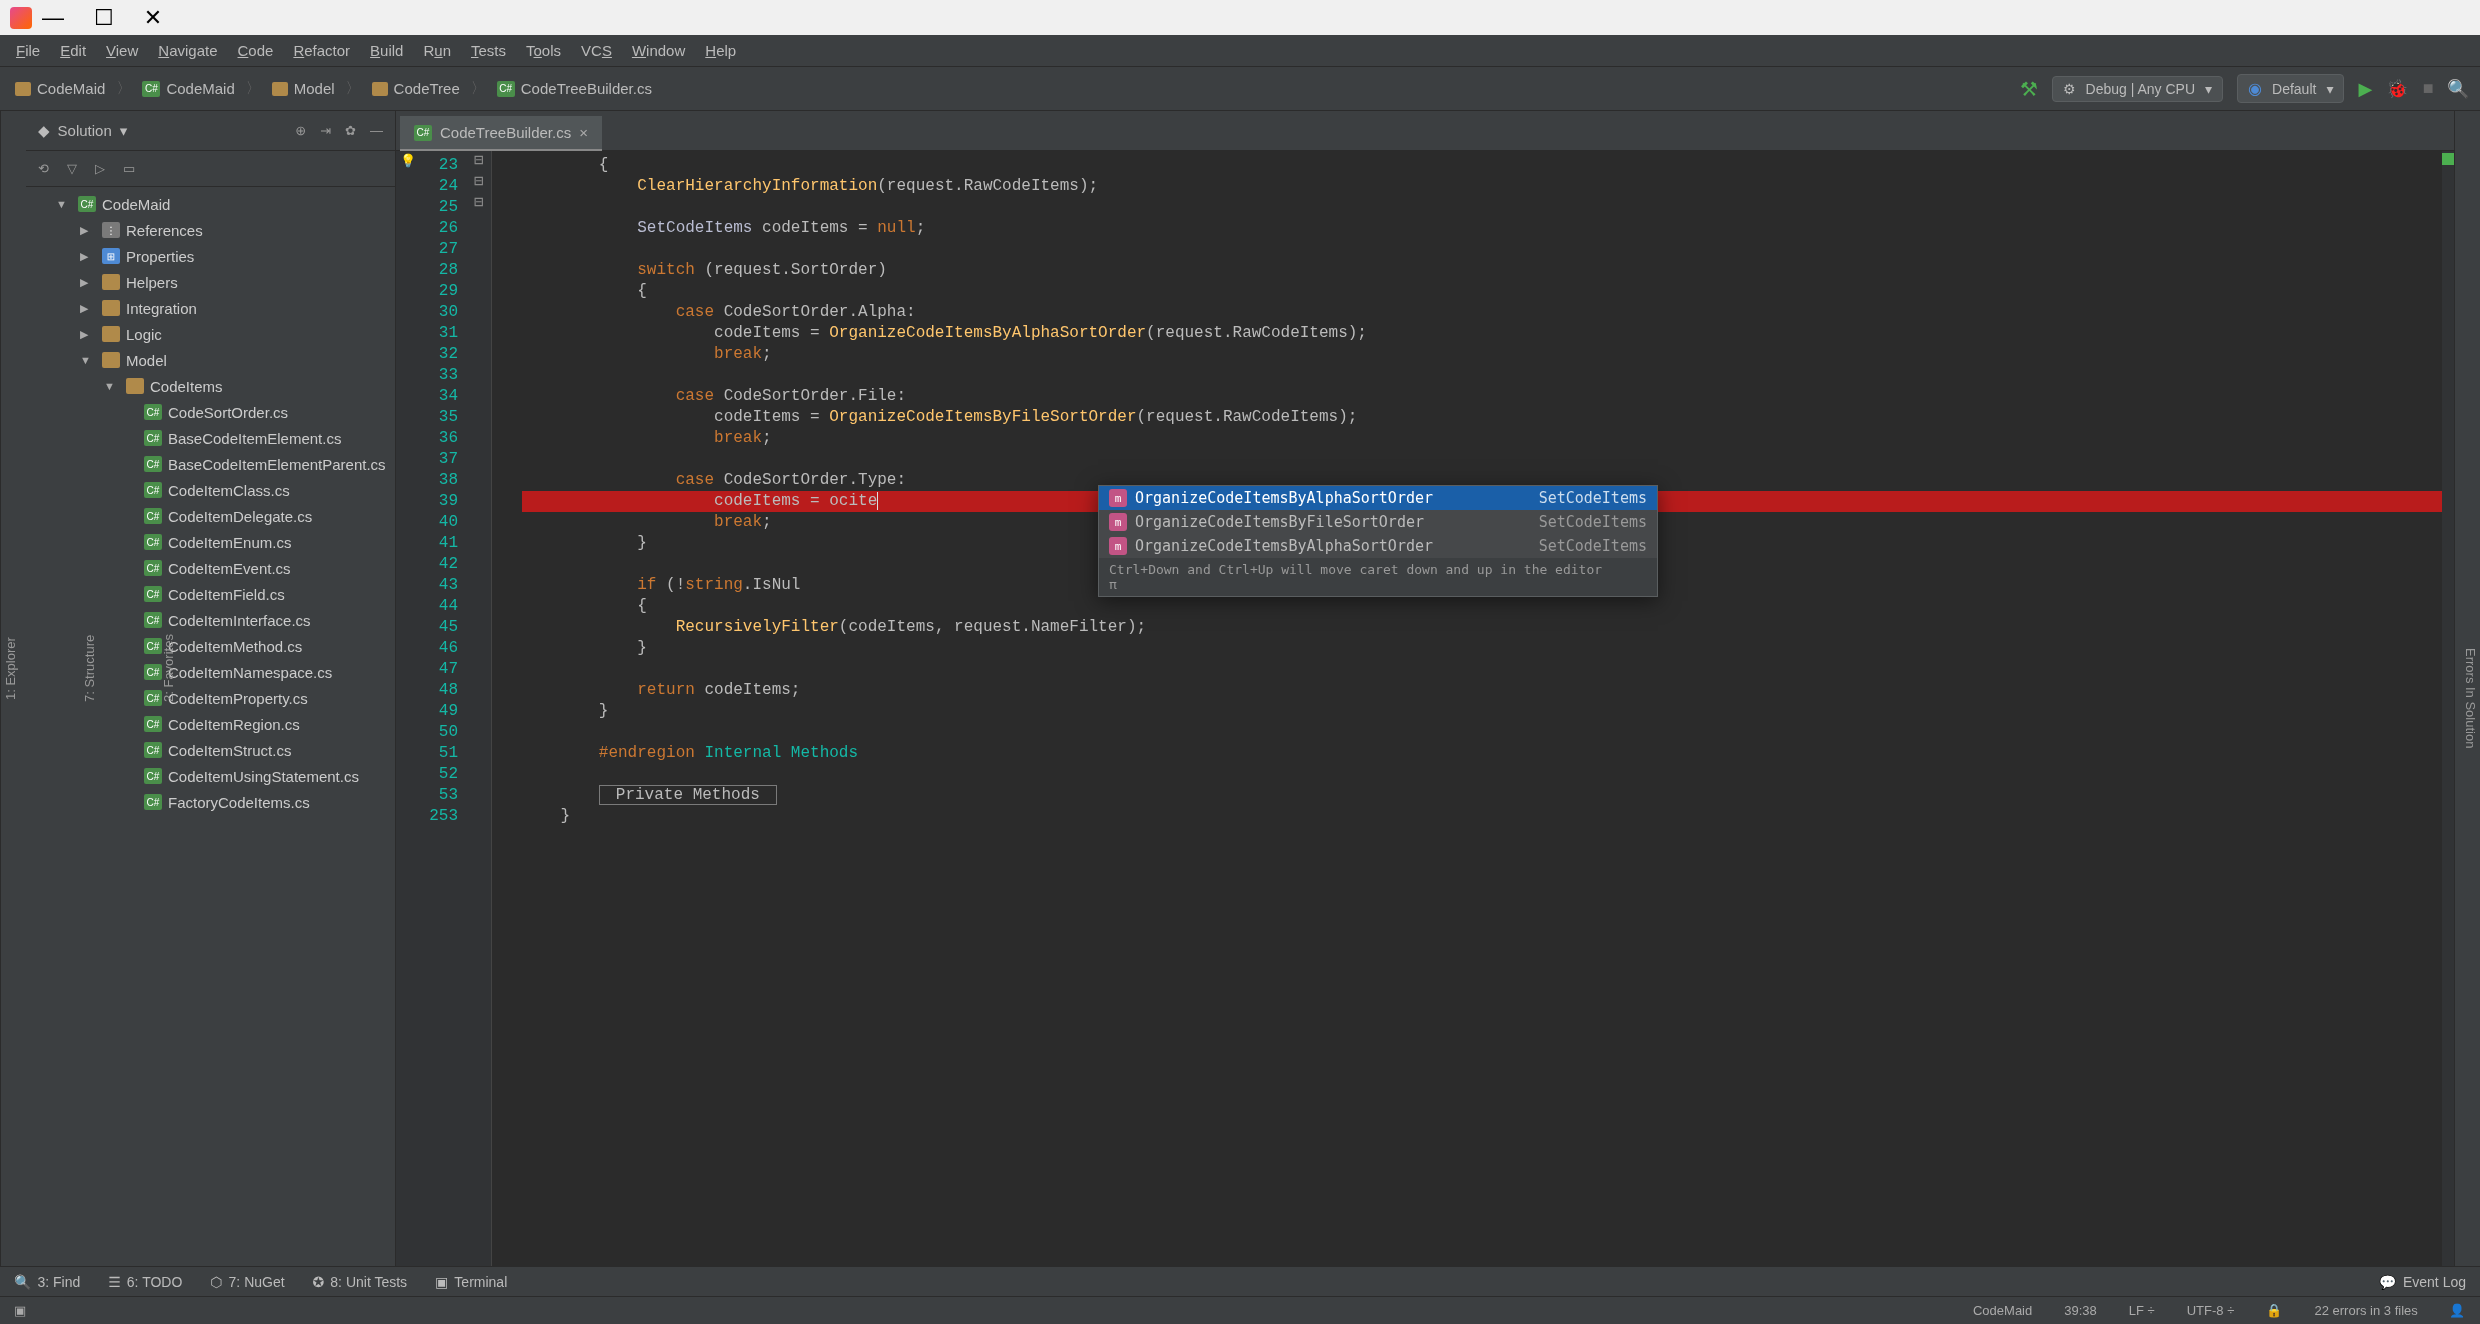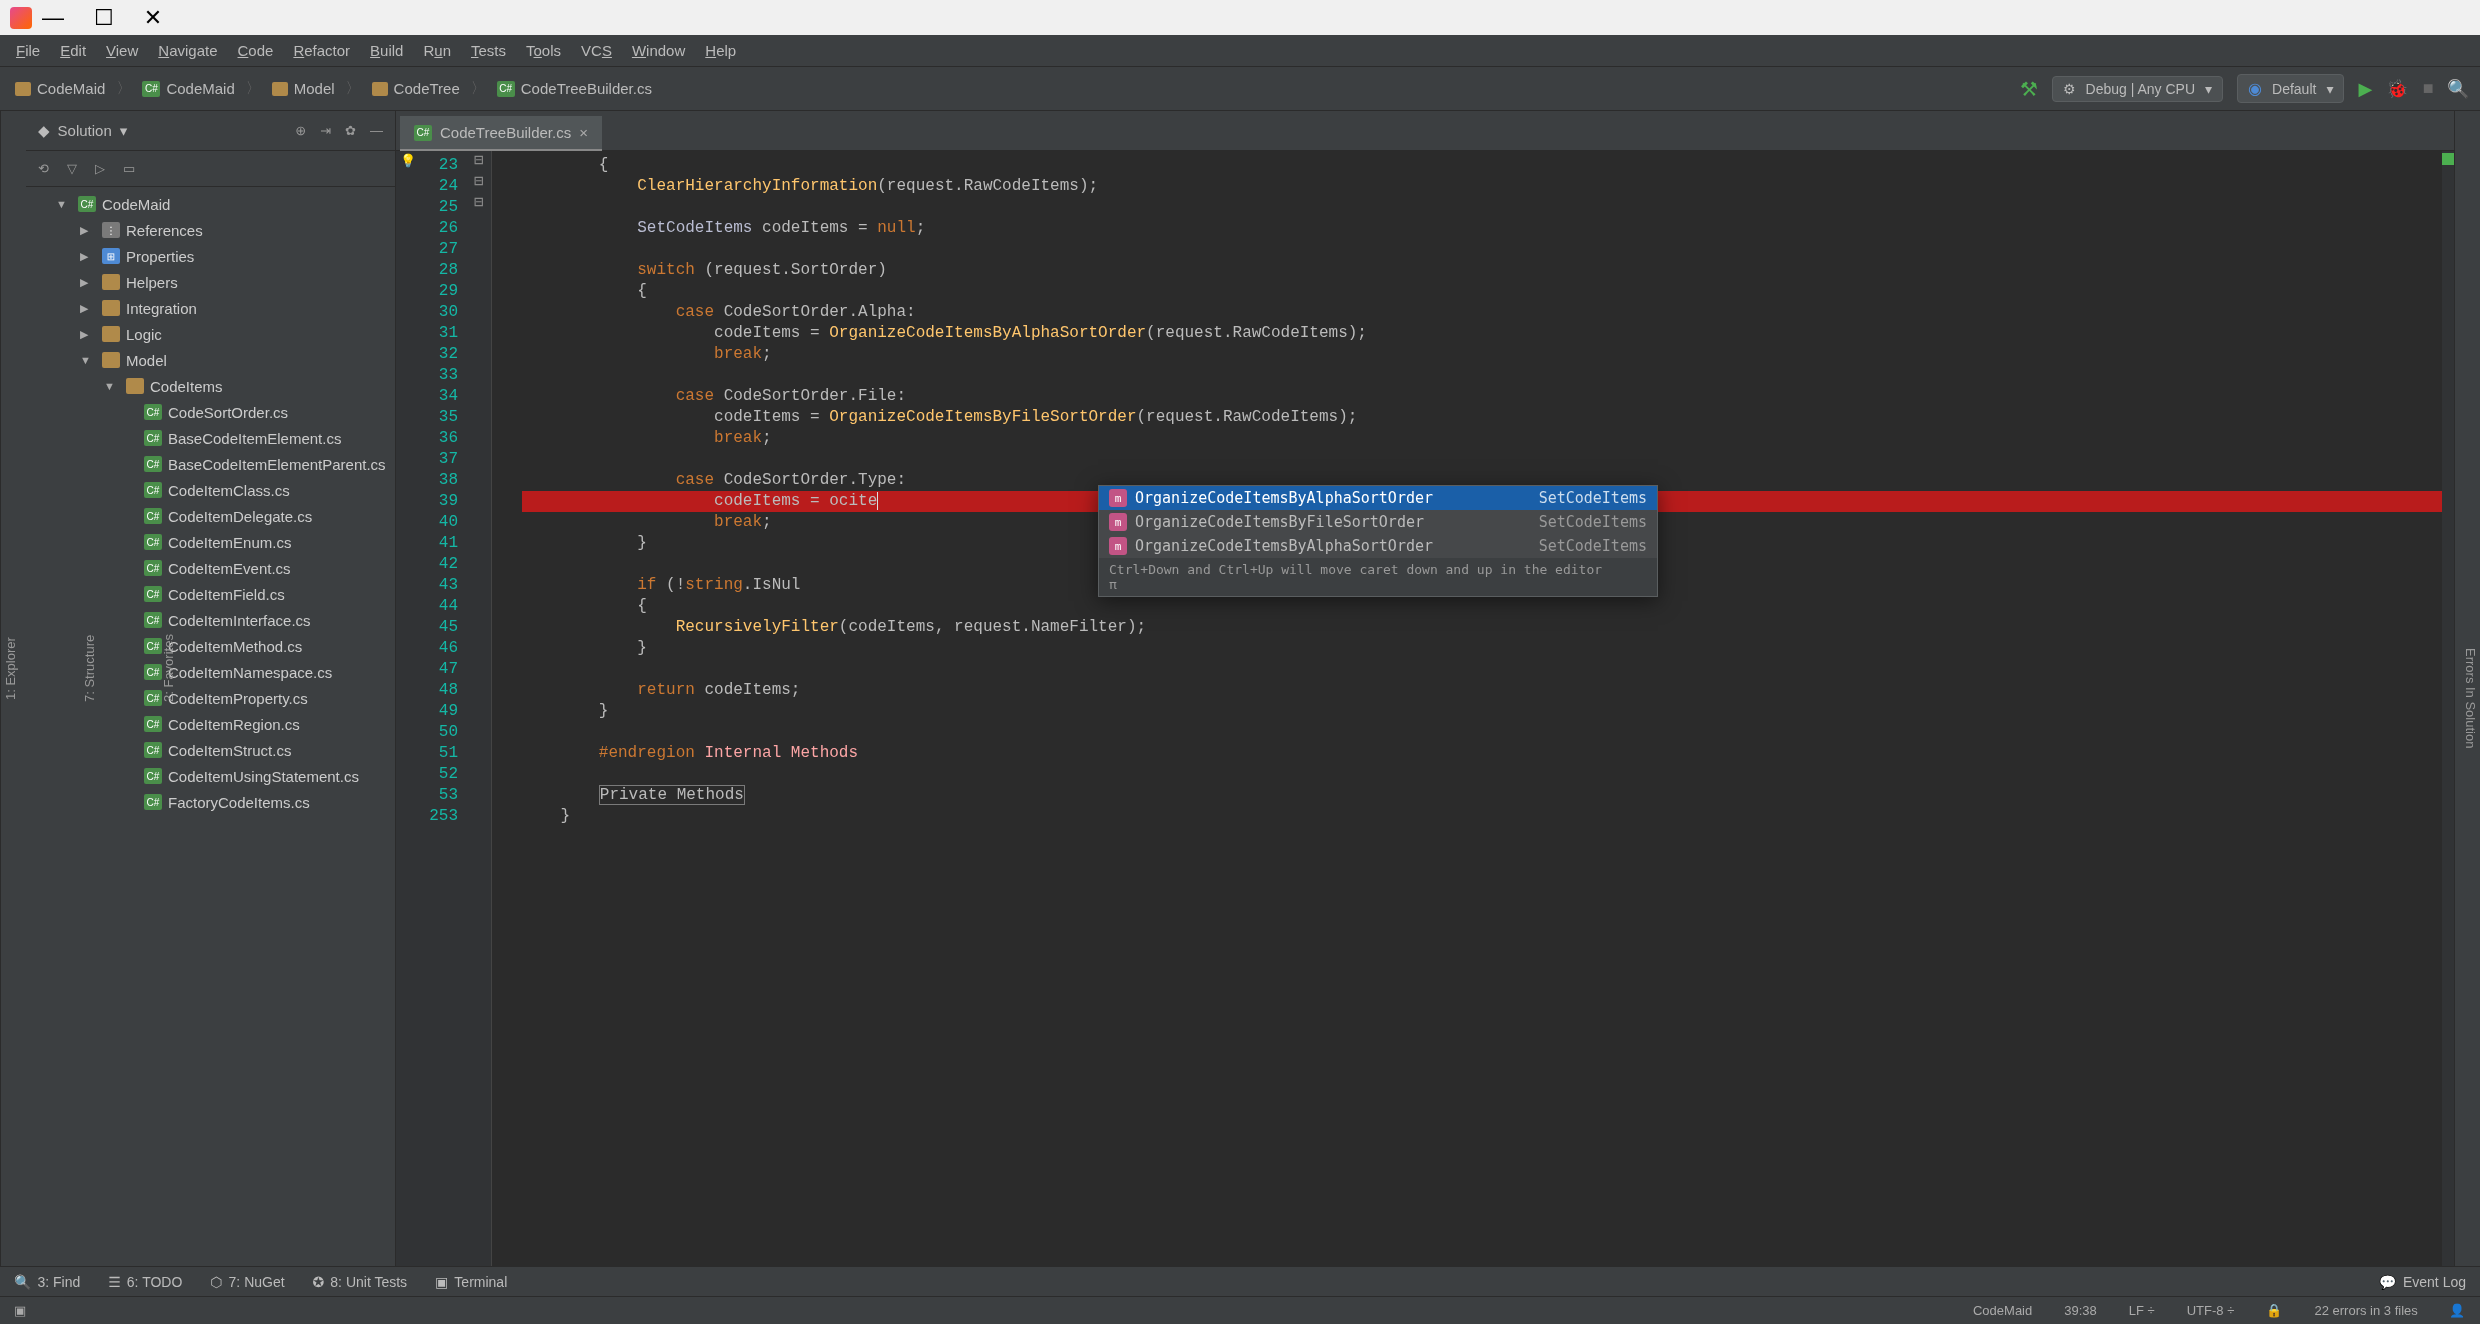--- a/index.html
+++ b/index.html
@@ -96,24 +96,24 @@
     .ed-tab { background: #515658; padding: 8px 14px; display:flex; align-items:center; gap:8px; font-size:15px; border-bottom: 2px solid #888; position:relative; top:1px;}
     .ed-close { color: #aaa; font-size: 15px; }
     .code-body { flex:1; display:flex; position:relative; font-family: "Consolas", "Courier New", monospace; font-size: 16px; }
     .gutter { width: 46px; background: #313335; text-align:right; padding: 4px 8px 4px 0; color:#14b8a6; line-height: 21px;}
     .fold-gutter { width: 26px; background: #313335; line-height:21px; color:#888; text-align:center; border-right: 1px solid #444;}
     .icon-gutter { width: 24px; background: #313335; line-height:21px; text-align:center;}
     .code { flex:1; padding: 4px 0 4px 30px; line-height:21px; white-space:pre; position:relative;}
     .code .ln { height:21px; position:relative; }
     .kw { color: #cc7832; }
     .ty { color: #a9b7c6; }
-    .cm { color: #fca5a5; margin-top: 34px; }
+    .cm { color: #14b8a6; margin-top: 34px; }
     .mth { color: #ffc66d; }
     .nul { color: #cc7832; }
-    .region-box { border: 1px solid #7a7a7a; padding: 0 0; color: #bbb; }
+    .region-box { border: 1px solid #7a7a7a; padding: 0 16px; color: #bbb; }
     .highlight-line { background: #b91c1c; }
     .caret { border-left: 1px solid #ddd; height:18px; display:inline-block; vertical-align:middle; }
 
     .popup {
       position: absolute;
       left: 702px;
       top: 334px;
       width: 560px;
       background: #46484a;
       border: 1px solid #5a5e60;

